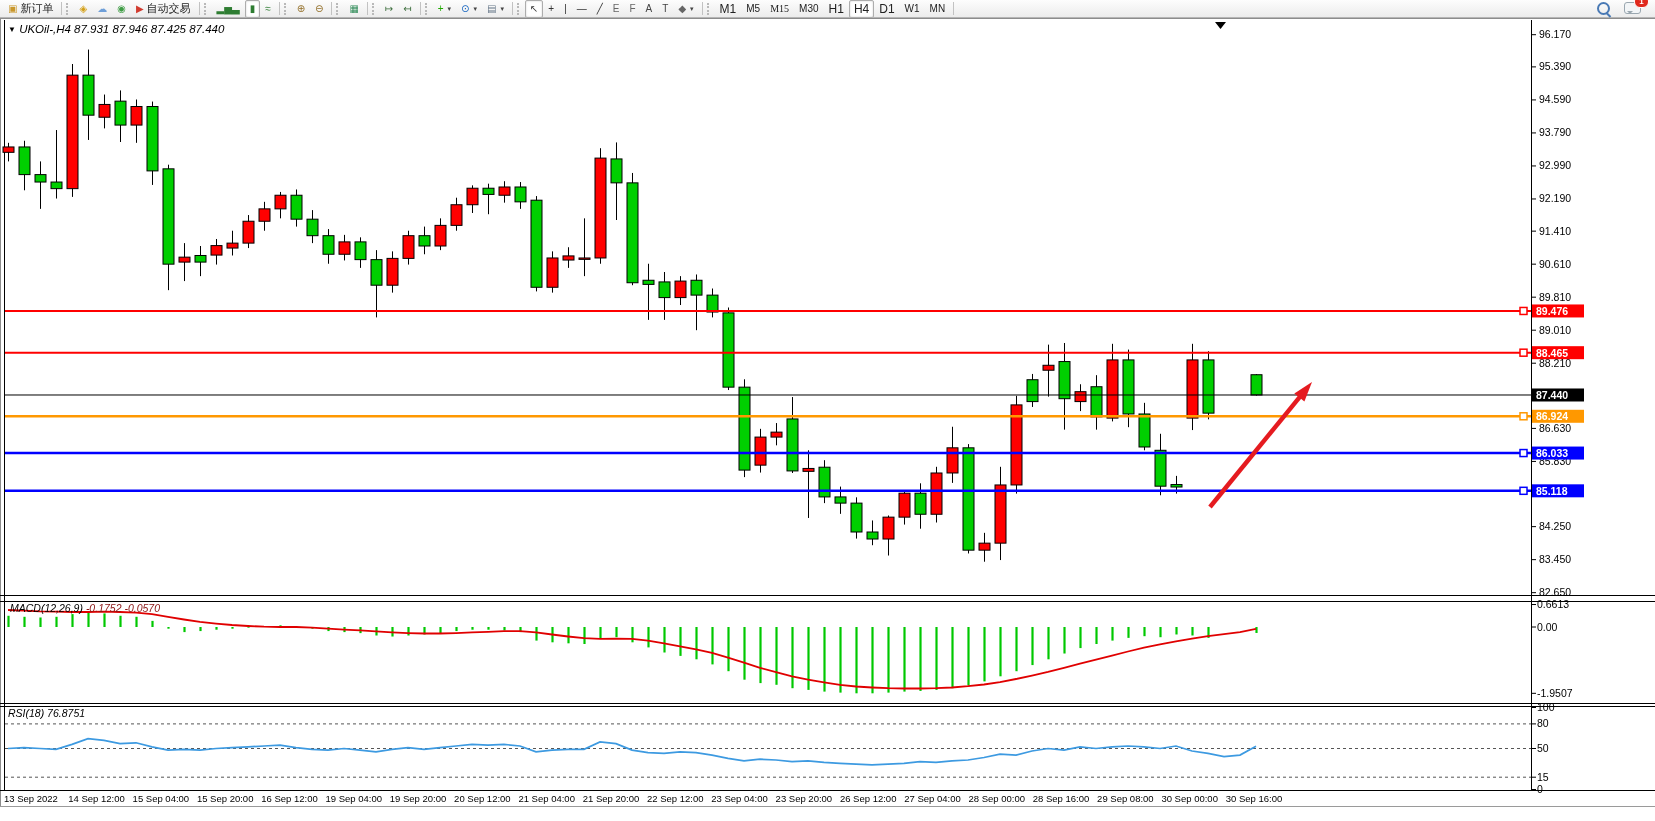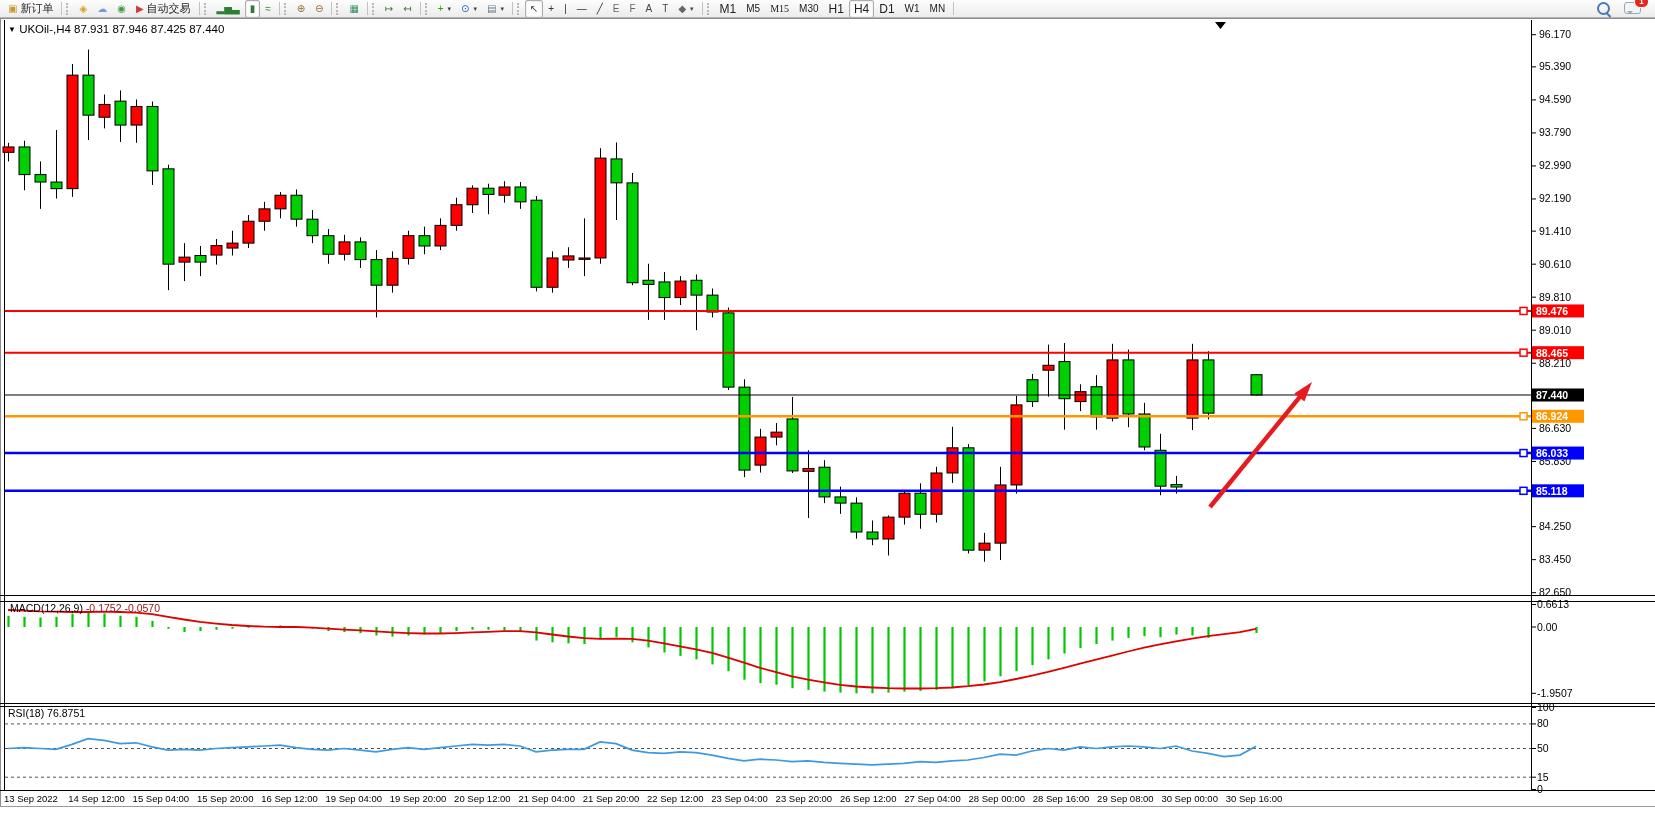--- a/index.html
+++ b/index.html
@@ -18,21 +18,21 @@
   .tb-right{margin-left:auto;display:flex;align-items:center;gap:14px;padding-right:14px;}
   .search-icon{width:9px;height:9px;border:2px solid #4a7ab5;border-radius:50%;position:relative;display:inline-block;}
   .search-icon::after{content:"";position:absolute;left:8px;top:8px;width:6px;height:2px;background:#4a7ab5;
         transform:rotate(45deg);transform-origin:0 0;}
   .chat-icon{width:15px;height:10px;border:1px solid #9aa7b0;border-radius:3px;background:#f2f5f7;position:relative;display:inline-block;}
   .chat-icon::after{content:"";position:absolute;left:2px;bottom:-4px;border:3px solid transparent;border-top-color:#9aa7b0;}
   .badge{position:absolute;top:-5px;right:-8px;min-width:11px;height:11px;border-radius:6px;background:#e0291d;
          color:#fff;font-size:8px;font-weight:bold;display:flex;align-items:center;justify-content:center;
          border:1px solid #fff;padding:0 1px;}
   #chart-svg{position:absolute;left:0;top:18px;z-index:1;}
-  .overlay{position:absolute;z-index:5;color:#000;white-space:nowrap;}
+  .overlay{position:absolute;z-index:5;color:#000;white-space:nowrap;font-style:italic;}
   #chart-title{left:8px;top:23px;font-size:11.5px;}
   #chart-title .tri{font-size:8px;vertical-align:1px;}
   #macd-label{left:10px;top:602px;font-size:10.5px;}
   #rsi-label{left:8px;top:707px;font-size:10.5px;}
   .ind-val{color:#8b1515;}
   #status-strip{position:absolute;left:0;top:807px;width:1655px;height:14px;background:#efefef;border-top:1px solid #a8a8a8;box-sizing:border-box;}
 </style>
 </head>
 <body>
 

